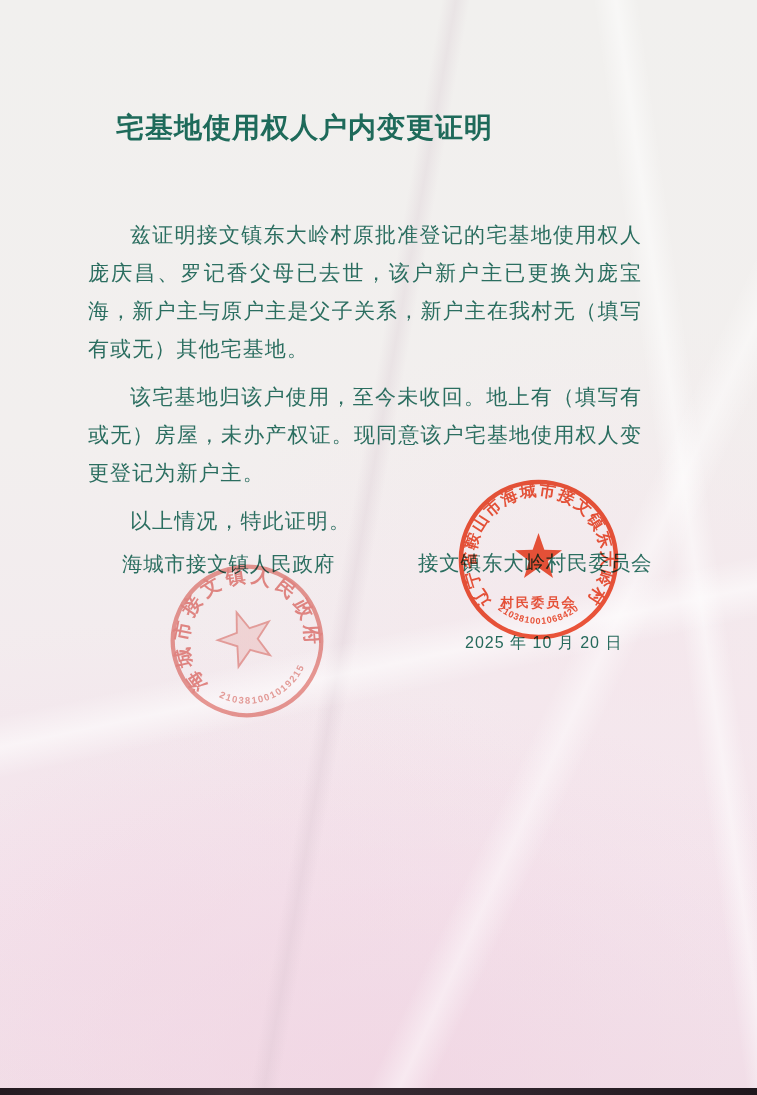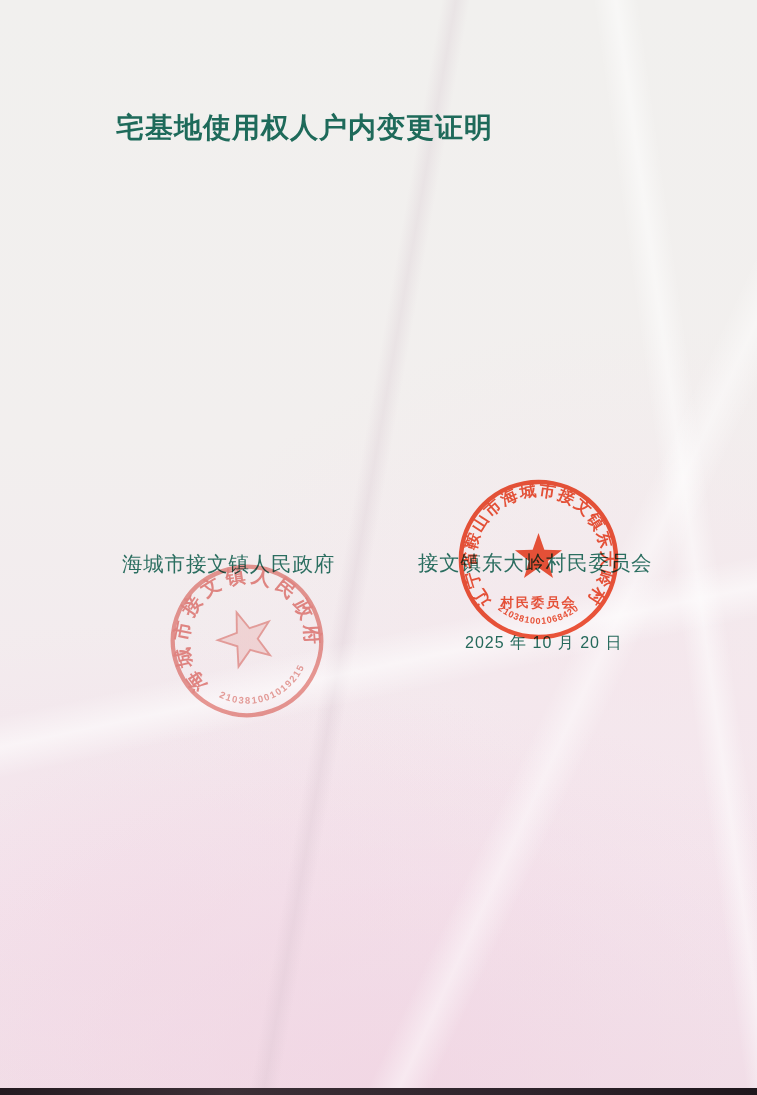--- a/index.html
+++ b/index.html
@@ -57,20 +57,25 @@
     background: linear-gradient(90deg, #241a20, #3c2f36 30%, #2e232b 70%, #1f161c);
   }
 </style>
 </head>
 <body>
 
 <div class="page">
 
   <h1 class="title">宅基地使用权人户内变更证明</h1>
 
+  <div class="body-text">
+    <p>兹证明接文镇东大岭村原批准登记的宅基地使用权人庞庆昌、罗记香父母已去世，该户新户主已更换为庞宝海，新户主与原户主是父子关系，新户主在我村无（填写有或无）其他宅基地。</p>
+    <p>该宅基地归该户使用，至今未收回。地上有（填写有或无）房屋，未办产权证。现同意该户宅基地使用权人变更登记为新户主。</p>
+    <p>以上情况，特此证明。</p>
+  </div>
 
   <div class="sig sig-left">海城市接文镇人民政府</div>
   <div class="sig sig-right">接文镇东大岭村民委员会</div>
   <div class="date">2025 年 10 月 20 日</div>
 
   <svg class="stamp stamp-gov" viewBox="0 0 200 200">
     <defs>
       <path id="govRing" d="M 49.2 135.6 A 62 62 0 1 1 150.8 135.6" fill="none"></path>
       <path id="govCode" d="M 42.8 133 A 66 66 0 0 0 157.2 133" fill="none"></path>
     </defs>

